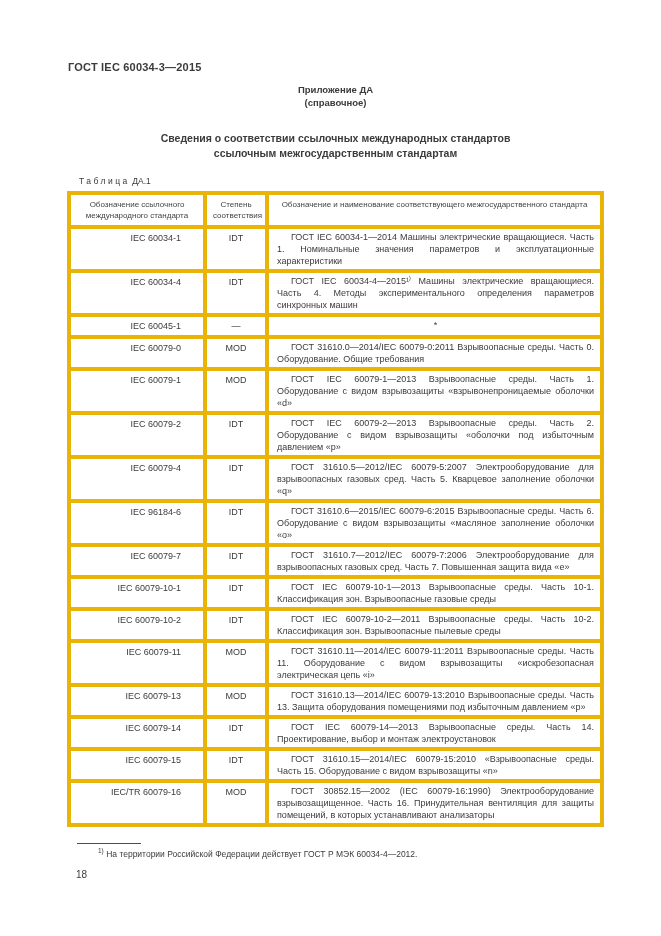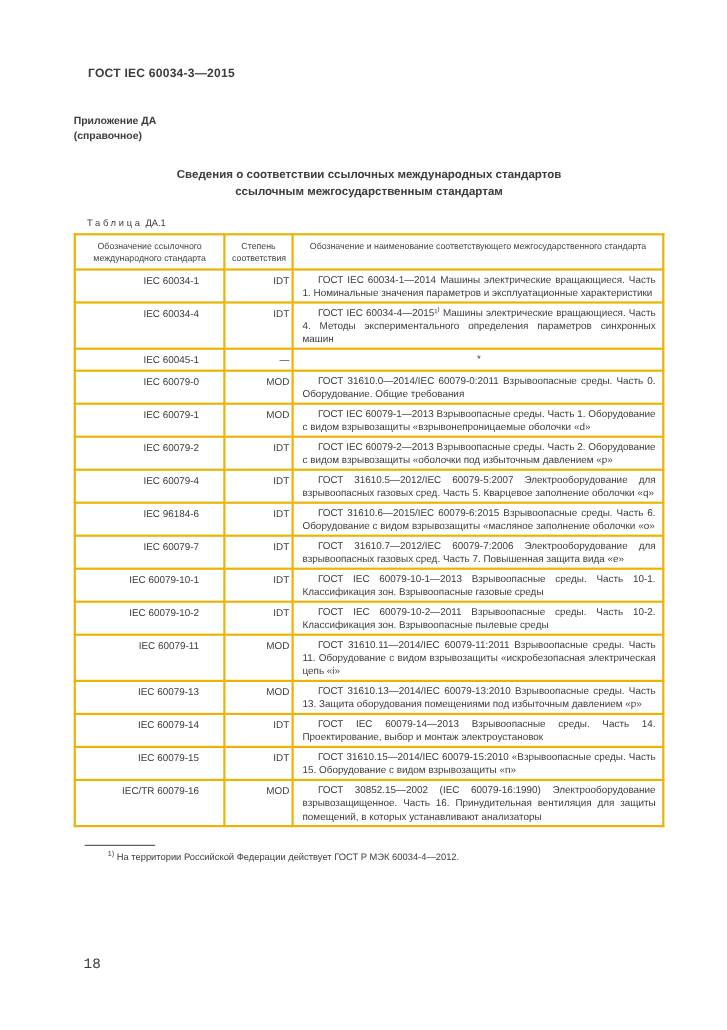--- a/index.html
+++ b/index.html
@@ -16,27 +16,28 @@
     overflow: hidden;
   }
   .content {
     position: absolute;
     left: 67px;
     top: 0;
     width: 537px;
   }
   .doc-code {
     margin-top: 61px;
-    margin-left: 13px;
+    margin-left: 1px;
     font-size: 11px;
     font-weight: bold;
     letter-spacing: 0.2px;
   }
   .annex {
-    margin-top: 31px;
+    margin-top: 10px;
+    text-align: center;
     font-weight: bold;
     font-size: 9.5px;
     line-height: 13px;
   }
   .main-title {
     margin-top: 22px;
     text-align: center;
     font-weight: bold;
     font-size: 10.5px;
     line-height: 15px;
@@ -50,21 +51,21 @@
     margin-left: 12px;
   }
   table.std-table {
     margin-top: 5px;
     width: 537px;
     border-collapse: collapse;
     table-layout: fixed;
   }
   table.std-table th,
   table.std-table td {
-    border: 2px solid #eab308;
+    border: 4px solid #eab308;
     font-weight: normal;
     vertical-align: top;
   }
   table.std-table {
     border: 1.5px solid #4d4d4d;
   }
   th.col-head {
     font-size: 8px;
     line-height: 11px;
     text-align: center;
@@ -75,21 +76,21 @@
   td.col-standard {
     font-size: 9px;
     line-height: 12px;
     padding: 3px 22px 3px 18px;
     white-space: nowrap;
     text-align: right;
   }
   td.col-degree {
     font-size: 9px;
     line-height: 12px;
-    text-align: right;
+    text-align: center;
     padding: 3px 2px;
   }
   td.col-desc {
     font-size: 9px;
     line-height: 12px;
     text-align: justify;
     text-indent: 14px;
     padding: 2px 6px 2px 8px;
   }
   td.col-desc.center {
@@ -111,22 +112,21 @@
     margin-bottom: 4px;
   }
   .fn-line {
     padding-left: 31px;
   }
   .fn-line sup { font-size: 6.5px; }
   .page-number {
     position: absolute;
     left: 76px;
     top: 869px;
-    font-size: 13px;
-    font-family: Liberation Mono, monospace;
+    font-size: 10px;
   }
 </style>
 </head>
 <body>
 
 <div class="content">
 
   <div class="doc-code">ГОСТ IEC 60034-3—2015</div>
 
   <div class="annex">

